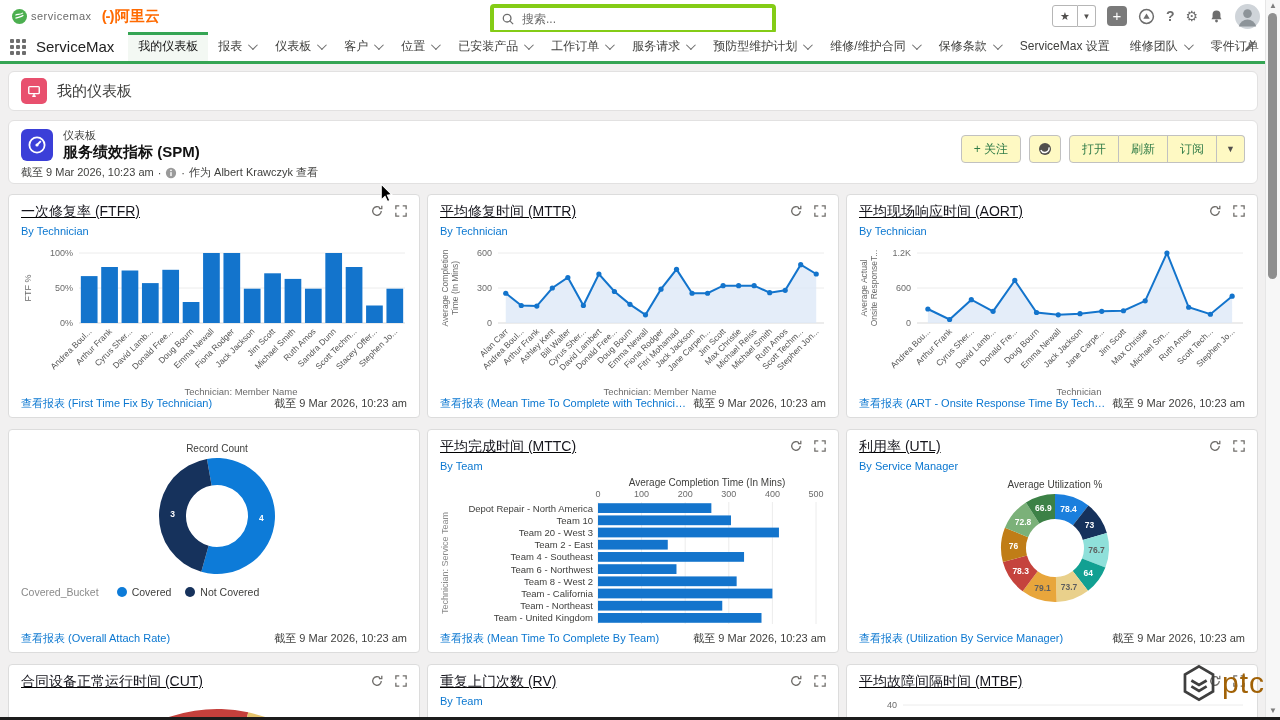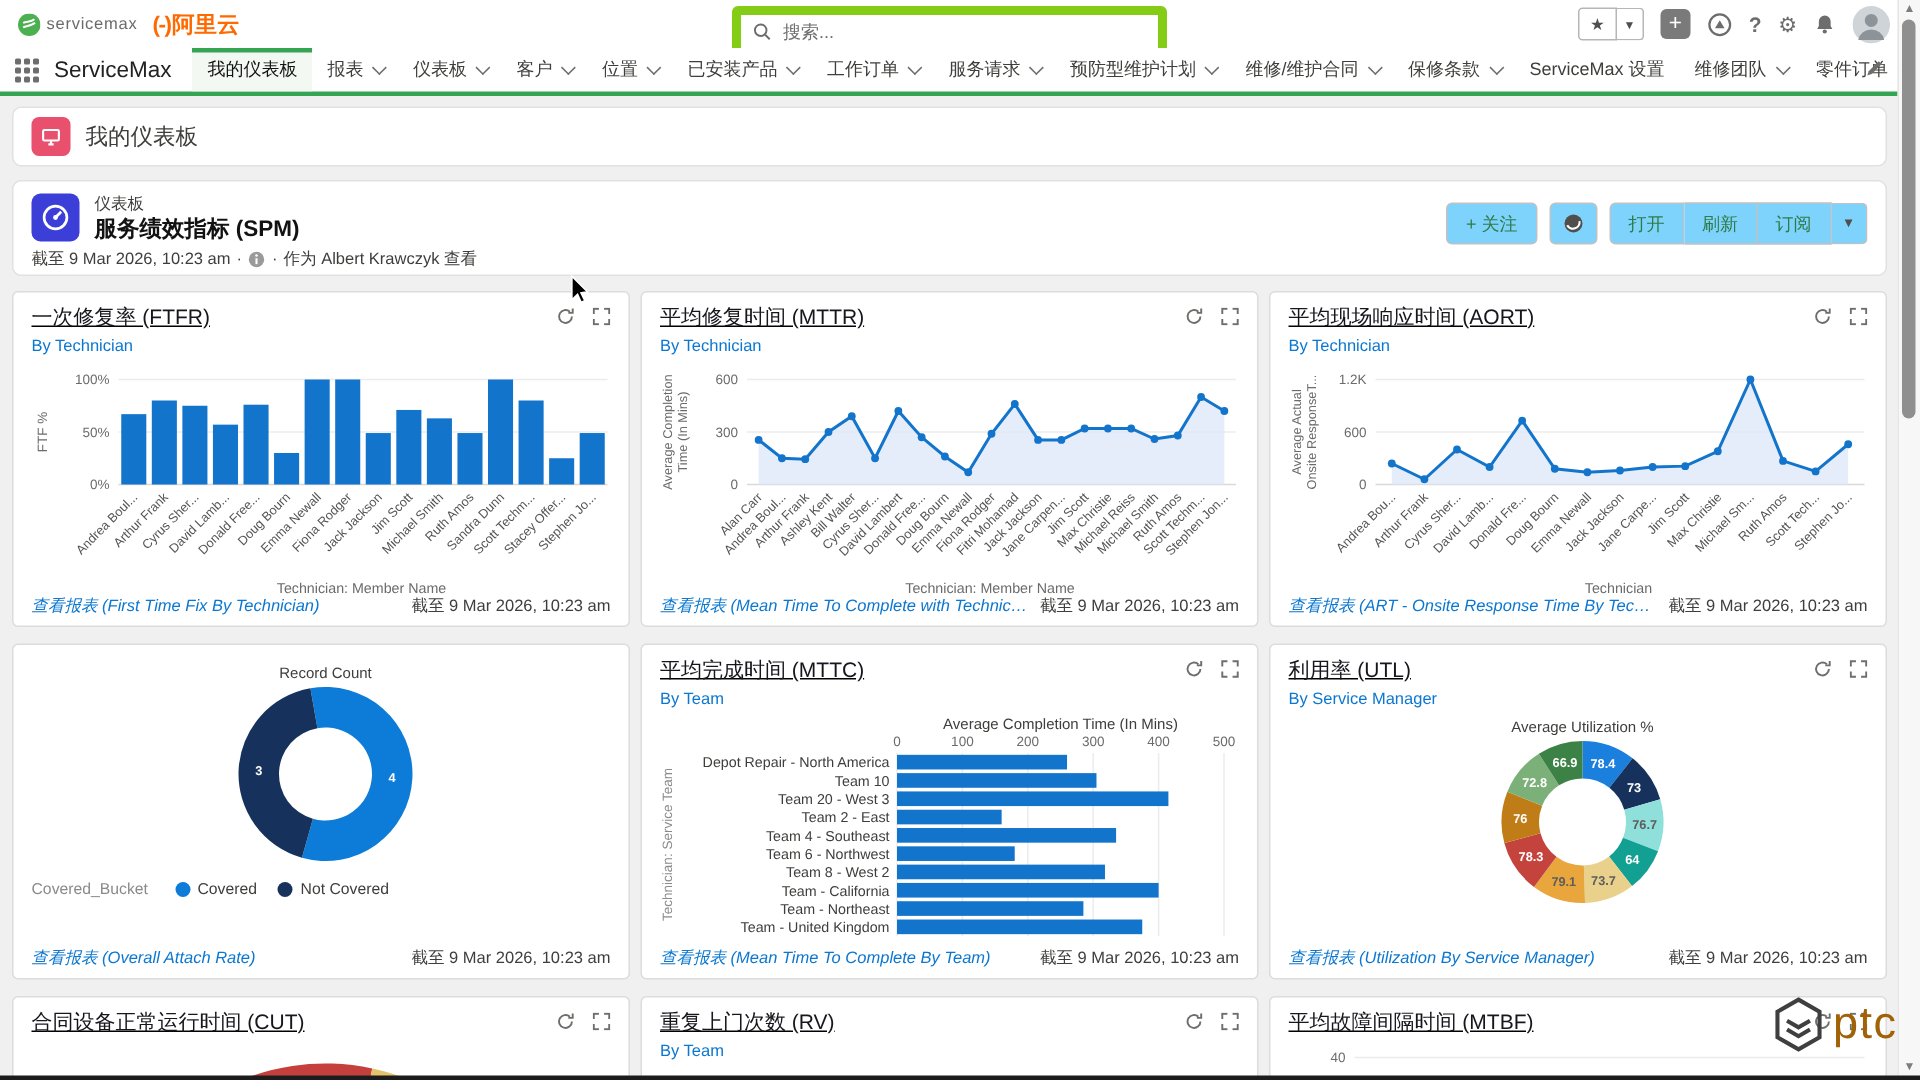--- a/index.html
+++ b/index.html
@@ -7,21 +7,21 @@
        font-family:"Liberation Sans","DejaVu Sans",sans-serif;-webkit-font-smoothing:antialiased;}
   .page{margin-right:14px;}
   
   .topbar{height:32px;background:#fff;display:flex;align-items:center;padding:0 12px;position:relative;}
   .smx-logo{display:flex;align-items:center;gap:4px;}
   .smx-logo .smx-text{font-size:11px;color:#6b6b6b;letter-spacing:.5px;}
   .aliyun{display:flex;align-items:baseline;margin-left:10px;color:#ff6a00;font-weight:bold;}
   .aliyun .br{font-size:15px;letter-spacing:-1px;margin-right:1px;}
   .aliyun .tx{font-size:15px;}
   .searchbox{position:absolute;left:50%;transform:translateX(-50%);top:4px;width:262px;height:22px;
-     border:6px solid #84cc16;border-radius:4px;background:#fff;display:flex;align-items:center;padding:0 8px;gap:6px;}
+     border:4px solid #84cc16;border-radius:4px;background:#fff;display:flex;align-items:center;padding:0 8px;gap:6px;}
   .searchbox input{border:none;outline:none;font-size:12px;color:#444;width:100%;background:transparent;}
   .searchbox input::placeholder{color:#6d6d6d;}
   .top-right{position:absolute;right:6px;top:0;height:32px;display:flex;align-items:center;gap:11px;}
   .star-group{display:flex;}
   .star-group .sg{border:1px solid #b6b6b6;background:#fff;height:20px;display:flex;align-items:center;justify-content:center;cursor:pointer;}
   .sg.star{width:24px;border-radius:3px 0 0 3px;font-size:11px;color:#514f4d;}
   .sg.car{width:17px;border-radius:0 3px 3px 0;border-left:none;font-size:8px;color:#514f4d;}
   .plus-btn{width:20px;height:20px;background:#7a7a7a;border-radius:4px;color:#fff;font-size:15px;line-height:19px;text-align:center;cursor:pointer;}
   .tico{color:#6d6d6d;display:flex;align-items:center;cursor:pointer;}
   .help{font-size:14px;font-weight:bold;}
@@ -43,40 +43,40 @@
   .banner-icon{width:26px;height:26px;border-radius:5px;background:#e8506e;display:flex;align-items:center;justify-content:center;}
   .banner-title{font-size:15px;color:#3e3e3c;}
   .dashhead{height:64px;background:#fff;border:1px solid #e2e1e1;border-radius:6px;box-sizing:border-box;
      padding:7px 12px 5px;margin-bottom:10px;position:relative;}
   .dh-row{display:flex;align-items:center;gap:10px;}
   .dh-icon{width:32px;height:32px;border-radius:6px;background:#3b3fd8;display:flex;align-items:center;justify-content:center;}
   .dh-type{font-size:11px;color:#3e3e3c;}
   .dh-title{font-size:15px;font-weight:bold;color:#121212;}
   .dh-meta{font-size:11px;color:#3e3e3c;margin-top:3px;display:flex;align-items:center;gap:4px;}
   .dh-buttons{position:absolute;right:12px;top:14px;display:flex;gap:8px;align-items:center;}
-  .btn{height:26px;border:1px solid #c1c1c1;background:#7dd3fc;border-radius:4px;font-size:12px;color:#2f7b47;
+  .btn{height:26px;border:1px solid #c1c1c1;background:#fef9c3;border-radius:4px;font-size:12px;color:#2f7b47;
        display:flex;align-items:center;padding:0 12px;cursor:pointer;white-space:nowrap;}
   .btn.iconb{padding:0 8px;}
   .btn-group{display:flex;}
-  .btn-group .btn{border-radius:0;border-left-width:0;font-family:Liberation Mono, monospace;}
+  .btn-group .btn{border-radius:0;border-left-width:0;}
   .btn-group .btn:first-child{border-radius:4px 0 0 4px;border-left-width:1px;}
   .btn-group .btn:last-child{border-radius:0 4px 4px 0;padding:0 9px;}
   
   .grid{display:grid;grid-template-columns:repeat(3,1fr);grid-template-rows:224px 224px 230px;gap:11px 7px;}
   .card{background:#fff;border:1px solid #dcdcdc;border-radius:4px;box-sizing:border-box;
         padding:8px 12px 6px;position:relative;overflow:hidden;}
   .card-head{display:flex;justify-content:space-between;align-items:flex-start;text-decoration:underline;}
   .card-title{font-size:14px;color:#16161d;}
   .card-sub{font-size:11px;color:#0b77d0;display:inline-block;margin-top:3px;cursor:pointer;text-decoration:none;}
   .card-sub:empty{display:none;}
   .card-actions{display:flex;gap:12px;margin-top:2px;}
   .card-actions .act{cursor:pointer;display:flex;}
   .card-body{margin-top:2px;}
   .card-foot{position:absolute;left:12px;right:12px;bottom:6px;display:flex;justify-content:space-between;font-size:11px;}
-  .card-foot a{color:#0b77d0;text-decoration:none;cursor:pointer;white-space:nowrap;overflow:hidden;text-overflow:ellipsis;max-width:64%;font-style:italic;}
+  .card-foot a{color:#0b77d0;text-decoration:none;cursor:pointer;white-space:nowrap;overflow:hidden;text-overflow:ellipsis;max-width:64%;}
   .card-foot span{color:#3e3e3c;white-space:nowrap;}
   .legend{display:flex;align-items:center;gap:14px;font-size:10.5px;color:#3e3e3c;margin-top:4px;white-space:nowrap;overflow:hidden;}
   .lg-prefix{color:#8a8a8a;margin-right:4px;}
   .lg-item{display:flex;align-items:center;gap:5px;}
   .dot{width:10px;height:10px;border-radius:50%;display:inline-block;}
   
   .scrollbar{position:absolute;right:0;top:0;bottom:0;width:14px;background:#f7f7f7;border-left:1px solid #e6e6e6;z-index:60;}
   .sb-arrow{position:absolute;left:0;width:14px;text-align:center;font-size:8px;color:#7d7d7d;}
   .sb-thumb{position:absolute;left:2px;width:9px;top:13px;height:266px;background:#8f8f8f;border-radius:5px;cursor:pointer;}
   .ptc{position:absolute;left:1182px;top:664px;display:flex;align-items:center;gap:6px;z-index:50;}

